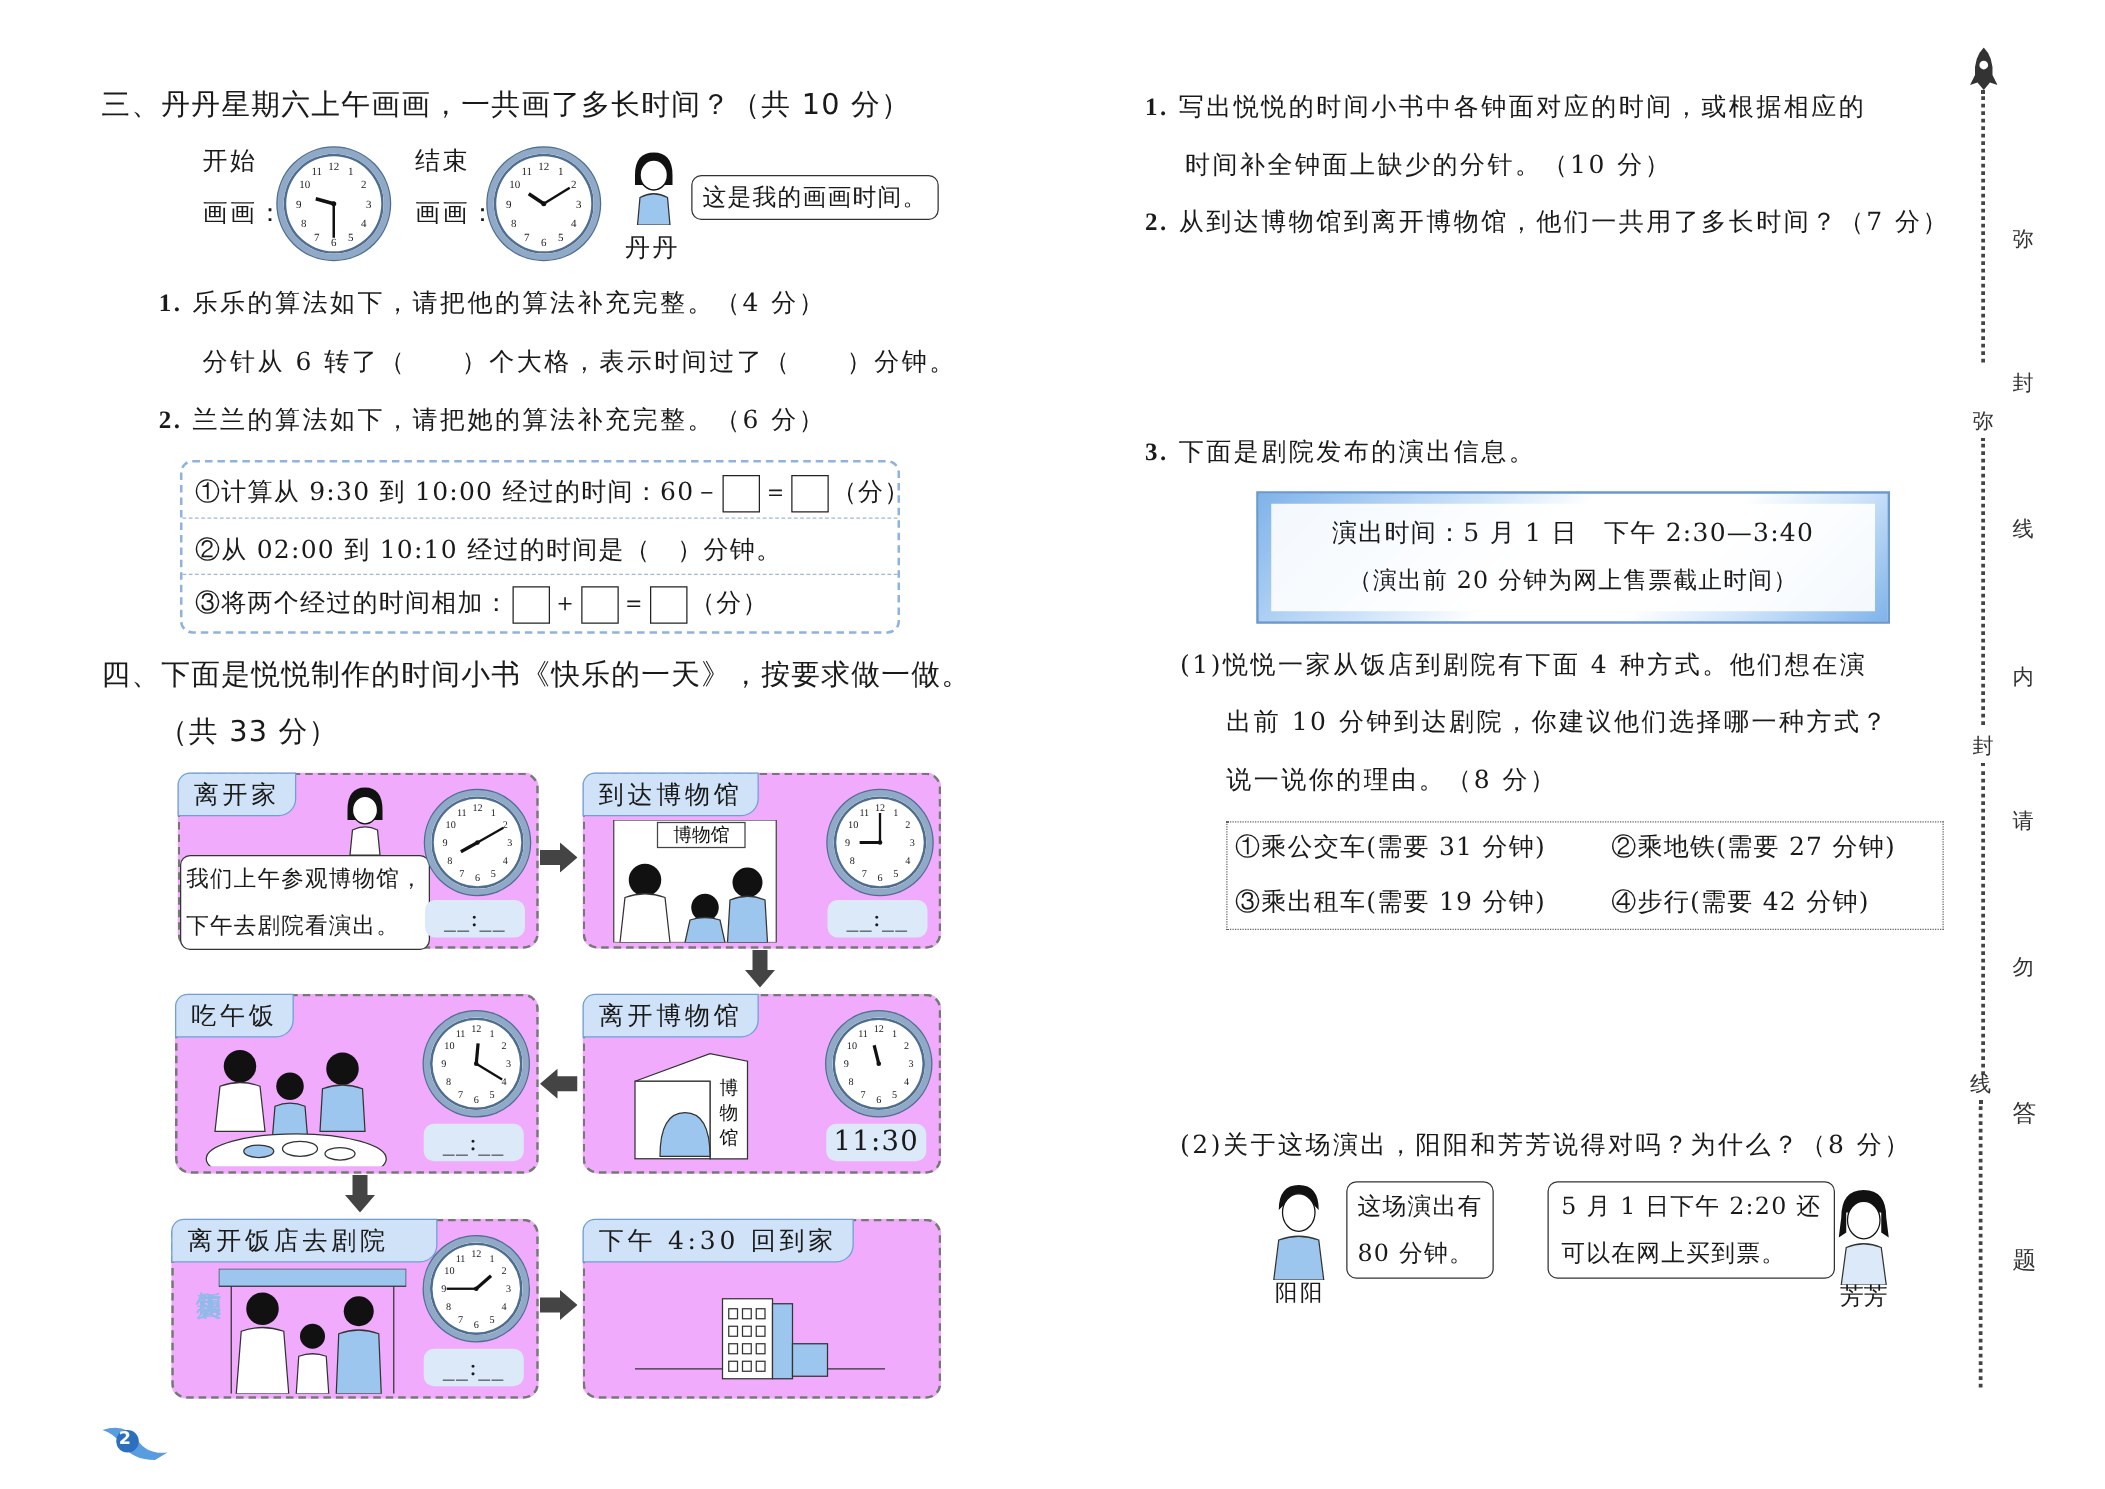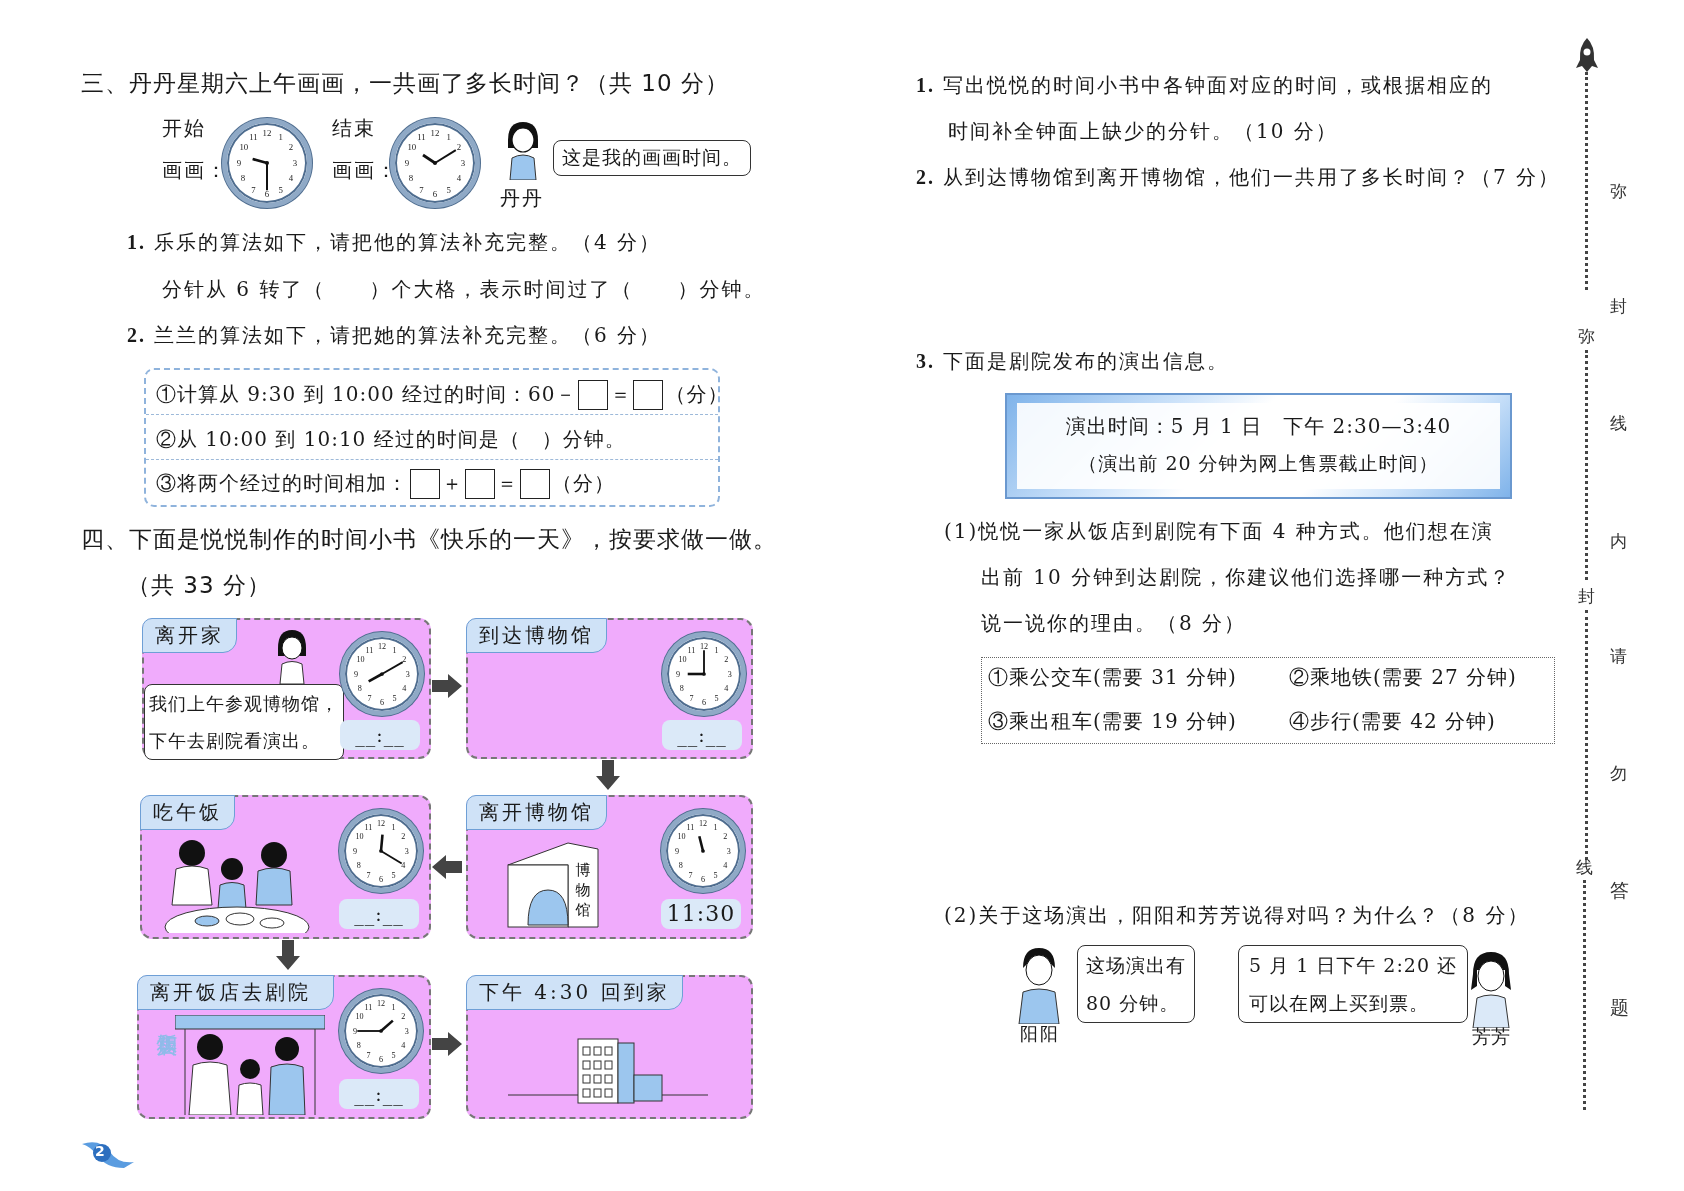--- a/index.html
+++ b/index.html
@@ -92,21 +92,21 @@
 <div class="abs q" style="left:127px;top:229px;"><b>1.</b><span>乐乐的算法如下，请把他的算法补充完整。（4 分）</span></div>
 <div class="abs q" style="left:162px;top:276px;">分针从 6 转了（　　）个大格，表示时间过了（　　）分钟。</div>
 
 <div class="abs q" style="left:127px;top:322px;"><b>2.</b><span>兰兰的算法如下，请把她的算法补充完整。（6 分）</span></div>
 
 <div class="calc-box">
   <div class="calc-row" style="top:10px;">
     <span>①计算从 9:30 到 10:00 经过的时间：60－</span><span class="sq"></span><span>＝</span><span class="sq"></span><span>（分）</span>
   </div>
   <div class="calc-sep" style="top:44px;"></div>
-  <div class="calc-row" style="top:56px;">②从 10:00 到 10:10 经过的时间是（　）分钟。</div>
+  <div class="calc-row" style="top:56px;">②从 02:00 到 10:10 经过的时间是（　）分钟。</div>
   <div class="calc-sep" style="top:89px;"></div>
   <div class="calc-row" style="top:99px;">
     <span>③将两个经过的时间相加：</span><span class="sq"></span><span>＋</span><span class="sq"></span><span>＝</span><span class="sq"></span><span>（分）</span>
   </div>
 </div>
 
 <div class="abs sec-title h-sans" style="left:81px;top:524px;">四、下面是悦悦制作的时间小书《快乐的一天》，按要求做一做。</div>
 <div class="abs sec-title h-sans" style="left:127px;top:570px;">（共 33 分）</div>
 
 <div class="panel" style="left:142px;top:618px;width:285px;height:137px;">
@@ -141,20 +141,33 @@
     <line x1="50" y1="50" x2="78" y2="34" stroke="#111" stroke-width="2.5"></line>
         <line x1="50" y1="50" x2="32" y2="60" stroke="#111" stroke-width="3.5"></line>
         <circle cx="50" cy="50" r="2.5" fill="#111"></circle>
       </svg>
   </div>
   <div class="tbox" style="left:196px;top:100px;width:80px;height:30px;line-height:30px;">__:__</div>
 </div>
 
 <div class="panel" style="left:466px;top:618px;width:283px;height:137px;">
   <div class="ptag">到达博物馆</div>
+  <div class="art" style="left:8px;top:36px;width:160px;height:98px;">
+    <svg viewBox="0 0 160 98" width="160" height="98">
+      <rect x="15" y="0" width="130" height="98" fill="#fff" stroke="#444"></rect>
+      <rect x="50" y="2" width="70" height="20" fill="#fff" stroke="#444"></rect>
+      <text x="85" y="17" font-size="15" text-anchor="middle" font-family="DejaVu Serif,serif" fill="#111">博物馆</text>
+      <circle cx="40" cy="48" r="13" fill="#111"></circle>
+        <path d="M20 98 L24 62 Q40 56 56 62 L60 98Z" fill="#fff" stroke="#333"></path>
+      <circle cx="88" cy="70" r="11" fill="#111"></circle>
+        <path d="M72 98 L76 80 Q88 76 100 80 L104 98Z" fill="#9cc6ee" stroke="#333"></path>
+      <circle cx="122" cy="50" r="12" fill="#111"></circle>
+        <path d="M106 98 L108 64 Q122 58 136 64 L138 98Z" fill="#9cc6ee" stroke="#333"></path>
+    </svg>
+  </div>
   <div class="clock" style="left:194px;top:12px;width:74px;height:74px;">
     <svg viewBox="0 0 100 100">
         <g font-size="11" text-anchor="middle" font-family="Liberation Serif,serif" fill="#222">
           <text x="50" y="16">12</text>
           <text x="67" y="21">1</text>
           <text x="80" y="34">2</text>
           <text x="85" y="54">3</text>
           <text x="80" y="73">4</text>
           <text x="67" y="87">5</text>
           <text x="50" y="92">6</text>
@@ -255,21 +268,21 @@
 </div>
 
 <svg class="art" style="left:432px;top:855px;" width="30" height="24">
     <path d="M30 6 H14 V0 L0 12 L14 24 V18 H30Z" fill="#444"></path>
   </svg>
 <svg class="art" style="left:276px;top:940px;" width="24" height="30">
     <path d="M6 0 H18 V16 H24 L12 30 L0 16 H6Z" fill="#444"></path>
   </svg>
 
 <div class="panel" style="left:137px;top:975px;width:290px;height:140px;">
-  <div class="ptag" style="padding-right:22px;">离开饭店去剧院</div>
+  <div class="ptag" style="padding-right:38px;">离开饭店去剧院</div>
   <div class="art" style="left:6px;top:40px;width:34px;height:98px;color:#8fbbe9;font-size:21px;line-height:24px;font-family:'DejaVu Sans',sans-serif;writing-mode:vertical-rl;">和美饭店</div>
   <div class="art" style="left:36px;top:38px;width:150px;height:100px;">
     <svg viewBox="0 0 150 100" width="150" height="100">
       <rect x="0" y="0" width="150" height="14" fill="#9cc6ee" stroke="#333"></rect>
       <line x1="10" y1="14" x2="10" y2="100" stroke="#333"></line>
         <line x1="140" y1="14" x2="140" y2="100" stroke="#333"></line>
       <circle cx="35" cy="32" r="13" fill="#111"></circle>
         <path d="M14 100 L18 50 Q35 44 52 50 L56 100Z" fill="#fff" stroke="#333"></path>
       <circle cx="75" cy="54" r="10" fill="#111"></circle>
         <path d="M62 100 L64 70 Q75 66 86 70 L88 100Z" fill="#fff" stroke="#333"></path>

